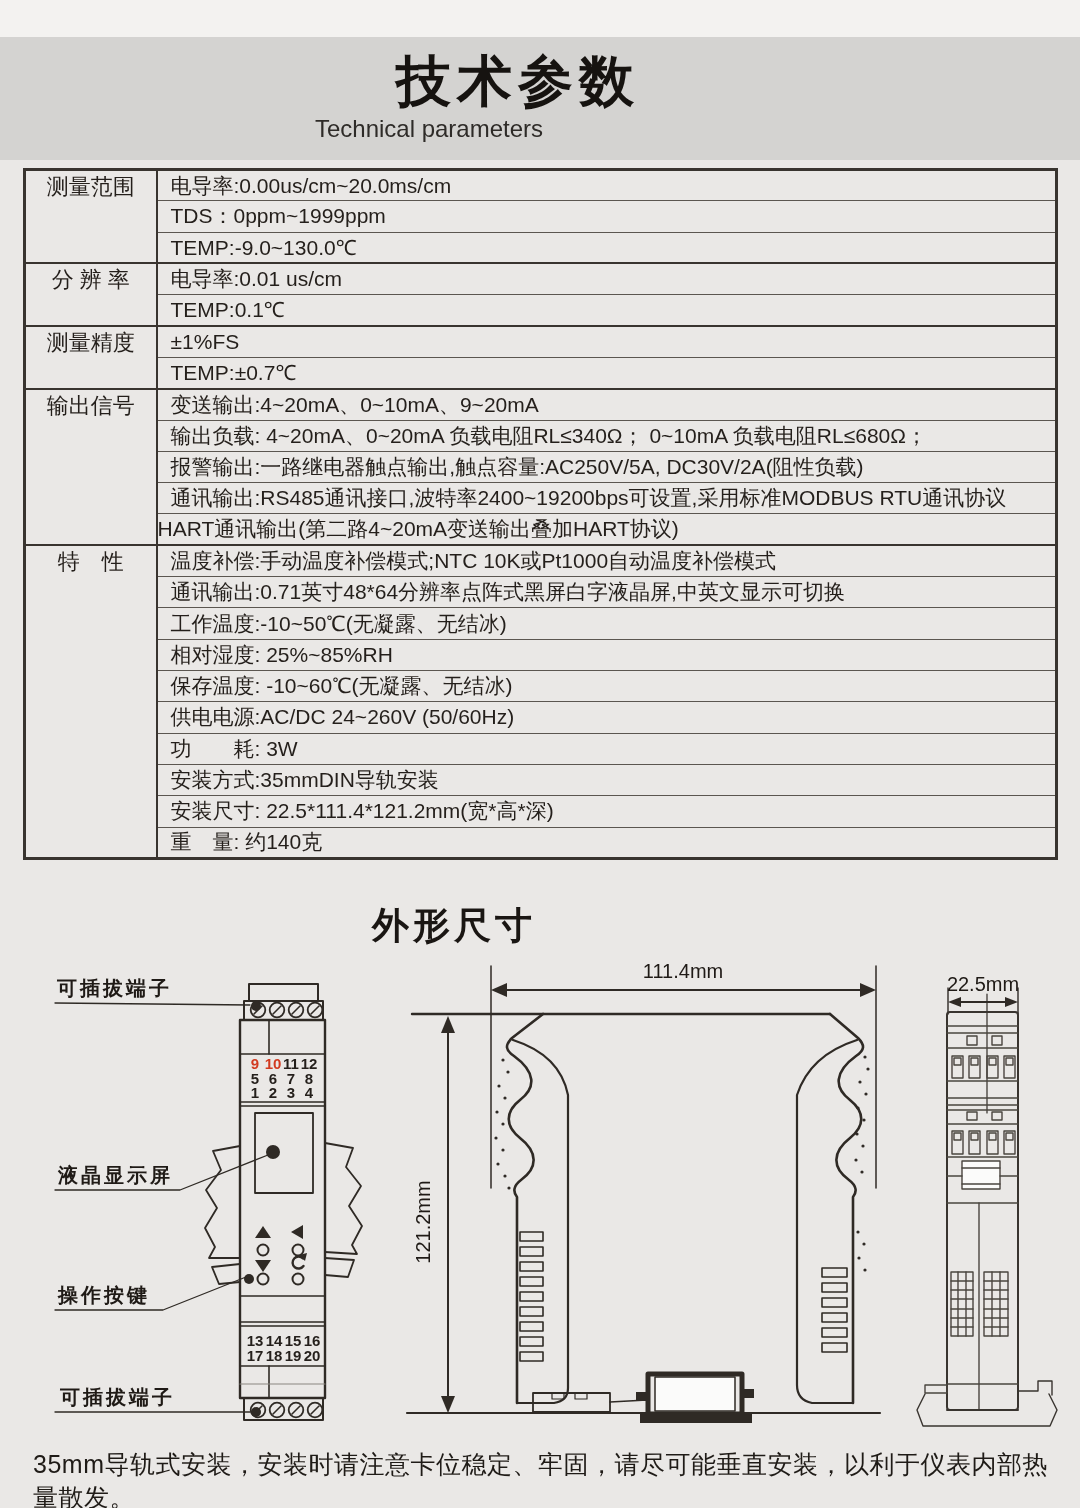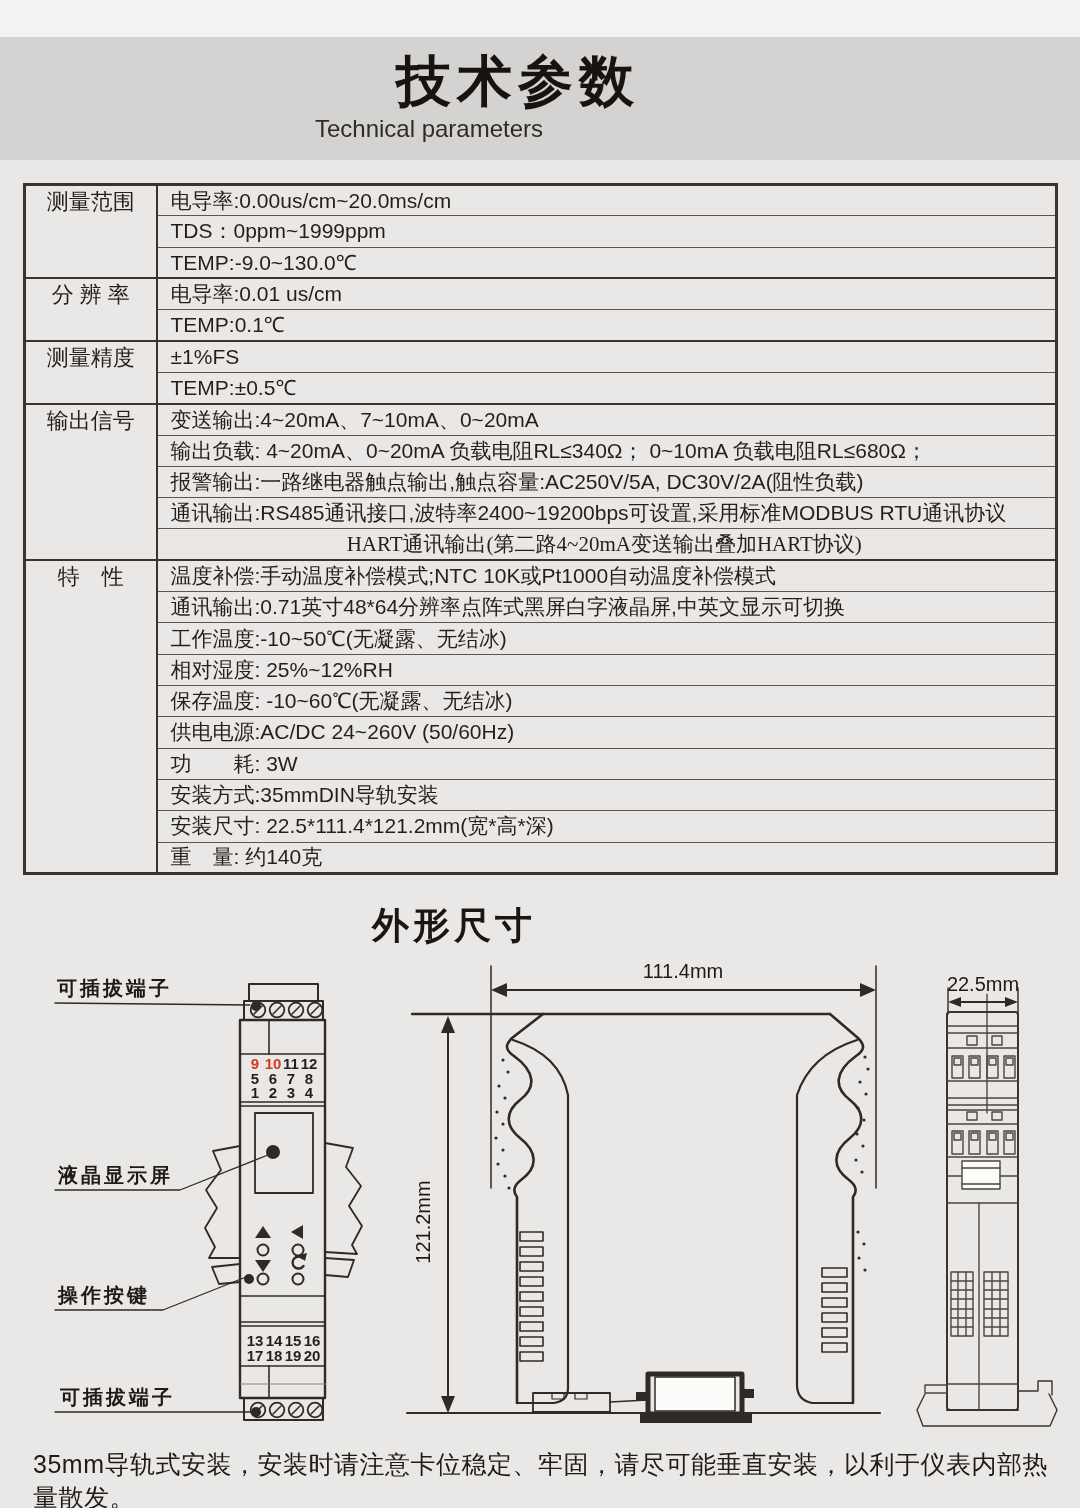--- a/index.html
+++ b/index.html
@@ -4,29 +4,29 @@
 <style>
   * { margin:0; padding:0; box-sizing:border-box; }
   body { width:1080px; height:1508px; position:relative; background:#eae8e6;
          font-family:"Liberation Sans", sans-serif; color:#221e1a; overflow:hidden; }
   .topstrip { position:absolute; left:0; top:0; width:1080px; height:37px; background:#f3f2f0; }
   .banner { position:absolute; left:0; top:37px; width:1080px; height:123px; background:#d4d3d1; }
   .page-title { position:absolute; left:0; top:45px; width:1036px; text-align:center;
                 font-size:55px; font-weight:bold; letter-spacing:6px; color:#161310; }
   .page-subtitle { position:absolute; left:0; top:115px; width:858px; text-align:center;
                    font-size:24px; color:#2e2b28; }
-  table.spec { position:absolute; left:23px; top:183px; width:1035px; height:692px;
+  table.spec { position:absolute; left:23px; top:168px; width:1035px; height:692px;
                border-collapse:collapse; table-layout:fixed; }
   table.spec td { border:1.4px solid #5b5650; font-size:21px; line-height:1.05;
                   height:31px; padding:0 4px 0 13px; color:#241f1b; }
   table.spec { border:3px solid #39342f; }
   table.spec td.lbl { width:132px; text-align:center; vertical-align:top; padding:4px 0 0 0;
                       border-right:2.2px solid #39342f; font-size:22px; }
   table.spec tr.grp td { border-top:2.2px solid #39342f; }
-  table.spec td.center { text-align:center; padding-left:0;font-family:Liberation Serif, serif; }
+  table.spec td.center { text-align:left; padding-left:0; }
   .dims-title { position:absolute; left:372px; top:901px; width:280px; text-align:left;
                 font-size:37px; font-weight:bold; letter-spacing:4px; color:#1a1613; }
   .footnote { position:absolute; left:33px; top:1448px; width:1030px; font-size:25px;
               color:#1f1b17; letter-spacing:0.5px; }
   svg.drawings { position:absolute; left:0; top:955px; }
   svg text.cjk { font-size:20px; font-weight:bold; letter-spacing:3px; fill:#1f1a16; }
   svg text.dim { font-size:20px; fill:#1f1a16; }
   svg text.num { font-size:15px; font-weight:bold; fill:#241f1b; }
   svg text.numred { font-size:15px; font-weight:bold; fill:#d23a20; }
 </style>
@@ -57,26 +57,26 @@
       </tr>
     <tr>
         <td>TEMP:0.1℃</td>
       </tr>
 
     <tr class="grp">
         <td class="lbl" rowspan="2">测量精度</td>
         <td>±1%FS</td>
       </tr>
     <tr>
-        <td>TEMP:±0.5℃</td>
+        <td>TEMP:±0.7℃</td>
       </tr>
 
     <tr class="grp">
         <td class="lbl" rowspan="5">输出信号</td>
-        <td>变送输出:4~20mA、7~10mA、0~20mA</td>
+        <td>变送输出:4~20mA、0~10mA、9~20mA</td>
       </tr>
     <tr>
         <td>输出负载: 4~20mA、0~20mA 负载电阻RL≤340Ω； 0~10mA 负载电阻RL≤680Ω；</td>
       </tr>
     <tr>
         <td>报警输出:一路继电器触点输出,触点容量:AC250V/5A, DC30V/2A(阻性负载)</td>
       </tr>
     <tr>
         <td>通讯输出:RS485通讯接口,波特率2400~19200bps可设置,采用标准MODBUS RTU通讯协议</td>
       </tr>
@@ -88,21 +88,21 @@
         <td class="lbl" rowspan="10">特　性</td>
         <td>温度补偿:手动温度补偿模式;NTC 10K或Pt1000自动温度补偿模式</td>
       </tr>
     <tr>
         <td>通讯输出:0.71英寸48*64分辨率点阵式黑屏白字液晶屏,中英文显示可切换</td>
       </tr>
     <tr>
         <td>工作温度:-10~50℃(无凝露、无结冰)</td>
       </tr>
     <tr>
-        <td>相对湿度: 25%~12%RH</td>
+        <td>相对湿度: 25%~85%RH</td>
       </tr>
     <tr>
         <td>保存温度: -10~60℃(无凝露、无结冰)</td>
       </tr>
     <tr>
         <td>供电电源:AC/DC 24~260V (50/60Hz)</td>
       </tr>
     <tr>
         <td>功　　耗: 3W</td>
       </tr>

